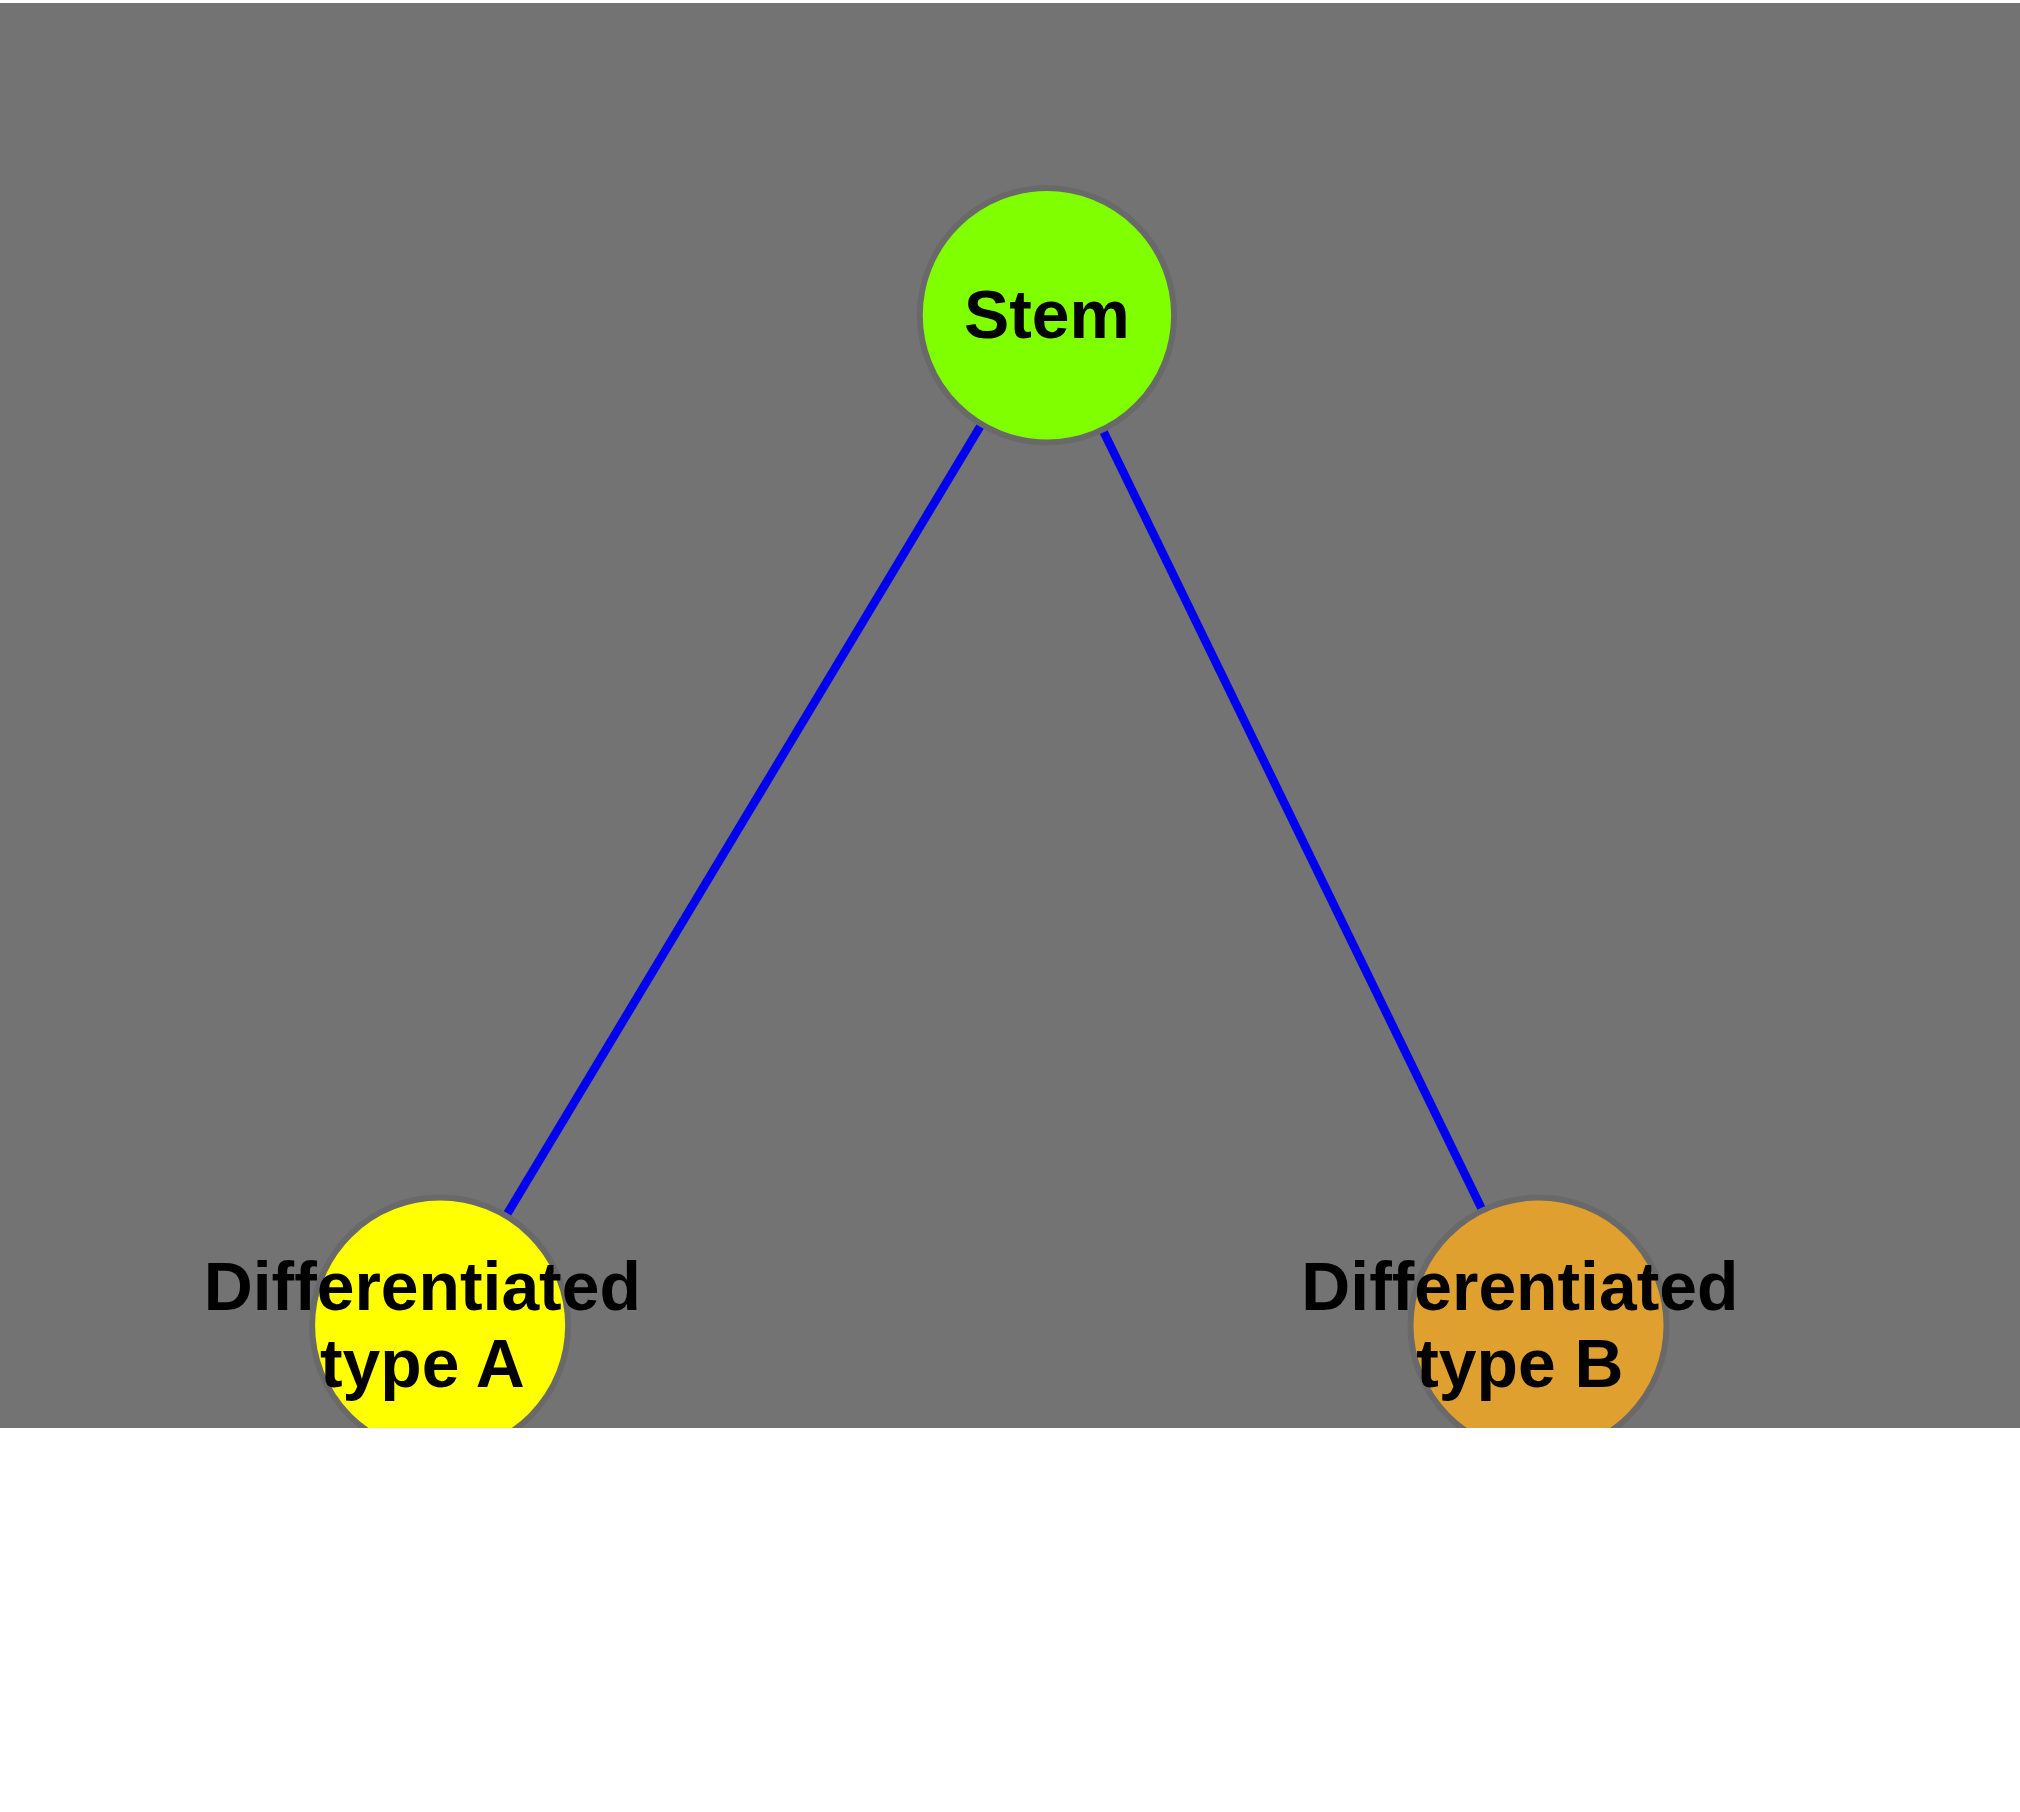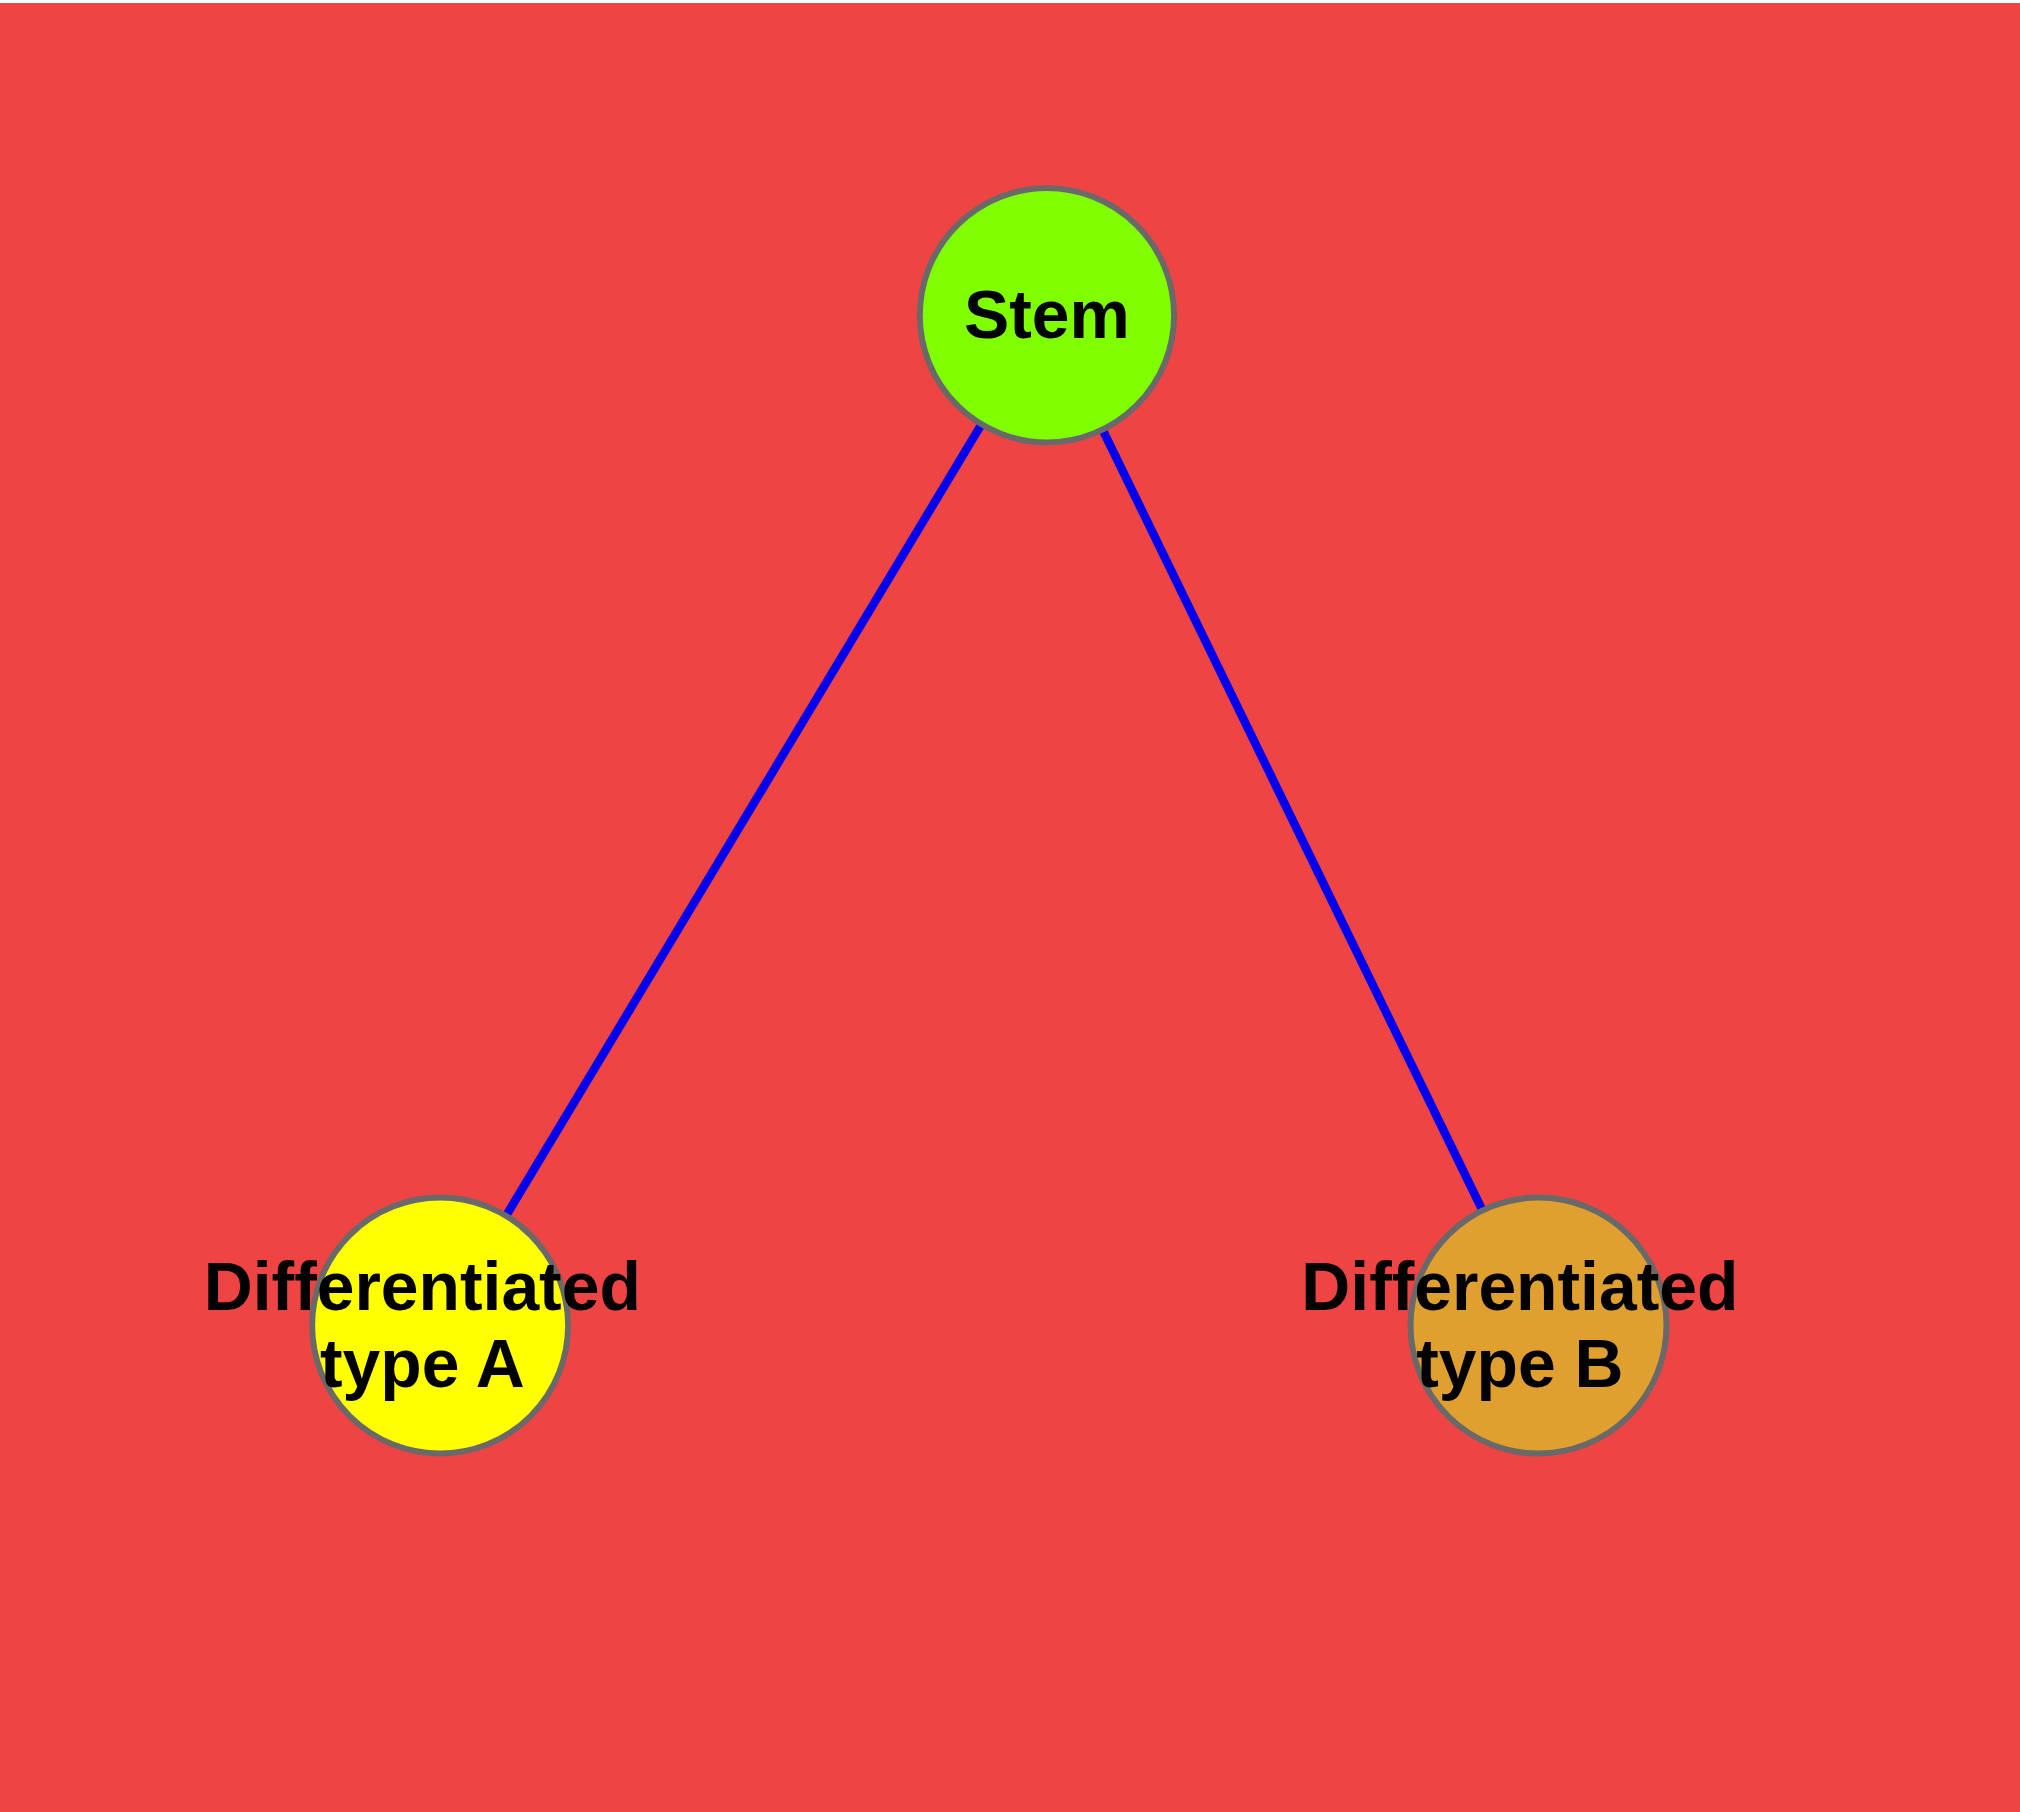--- a/index.html
+++ b/index.html
@@ -42,21 +42,21 @@
     left: 0;
     top: 0;
     width: 2021px;
     height: 3.4px;
     background: #ffffff;
   }
 </style>
 </head>
 <body>
 
-<div id="canvas" style="width: 2021px; height: 1812px; background: #ef4444;">
+<div id="canvas" style="width: 2021px; height: 1428px; background: #737373;">
   <div class="top-strip"></div>
 
   <svg id="graph-svg" viewBox="0 0 2384 2138" xmlns="http://www.w3.org/2000/svg" style="width: 2021px; height: 1812px;">
 
     <g>
       <line class="edge-line" x1="1235" y1="372" x2="519" y2="1564" stroke="#0000ee" stroke-width="10"></line>
       <line class="edge-line" x1="1235" y1="372" x2="1815" y2="1564" stroke="#0000ee" stroke-width="10"></line>
     </g>
 
     <g>

